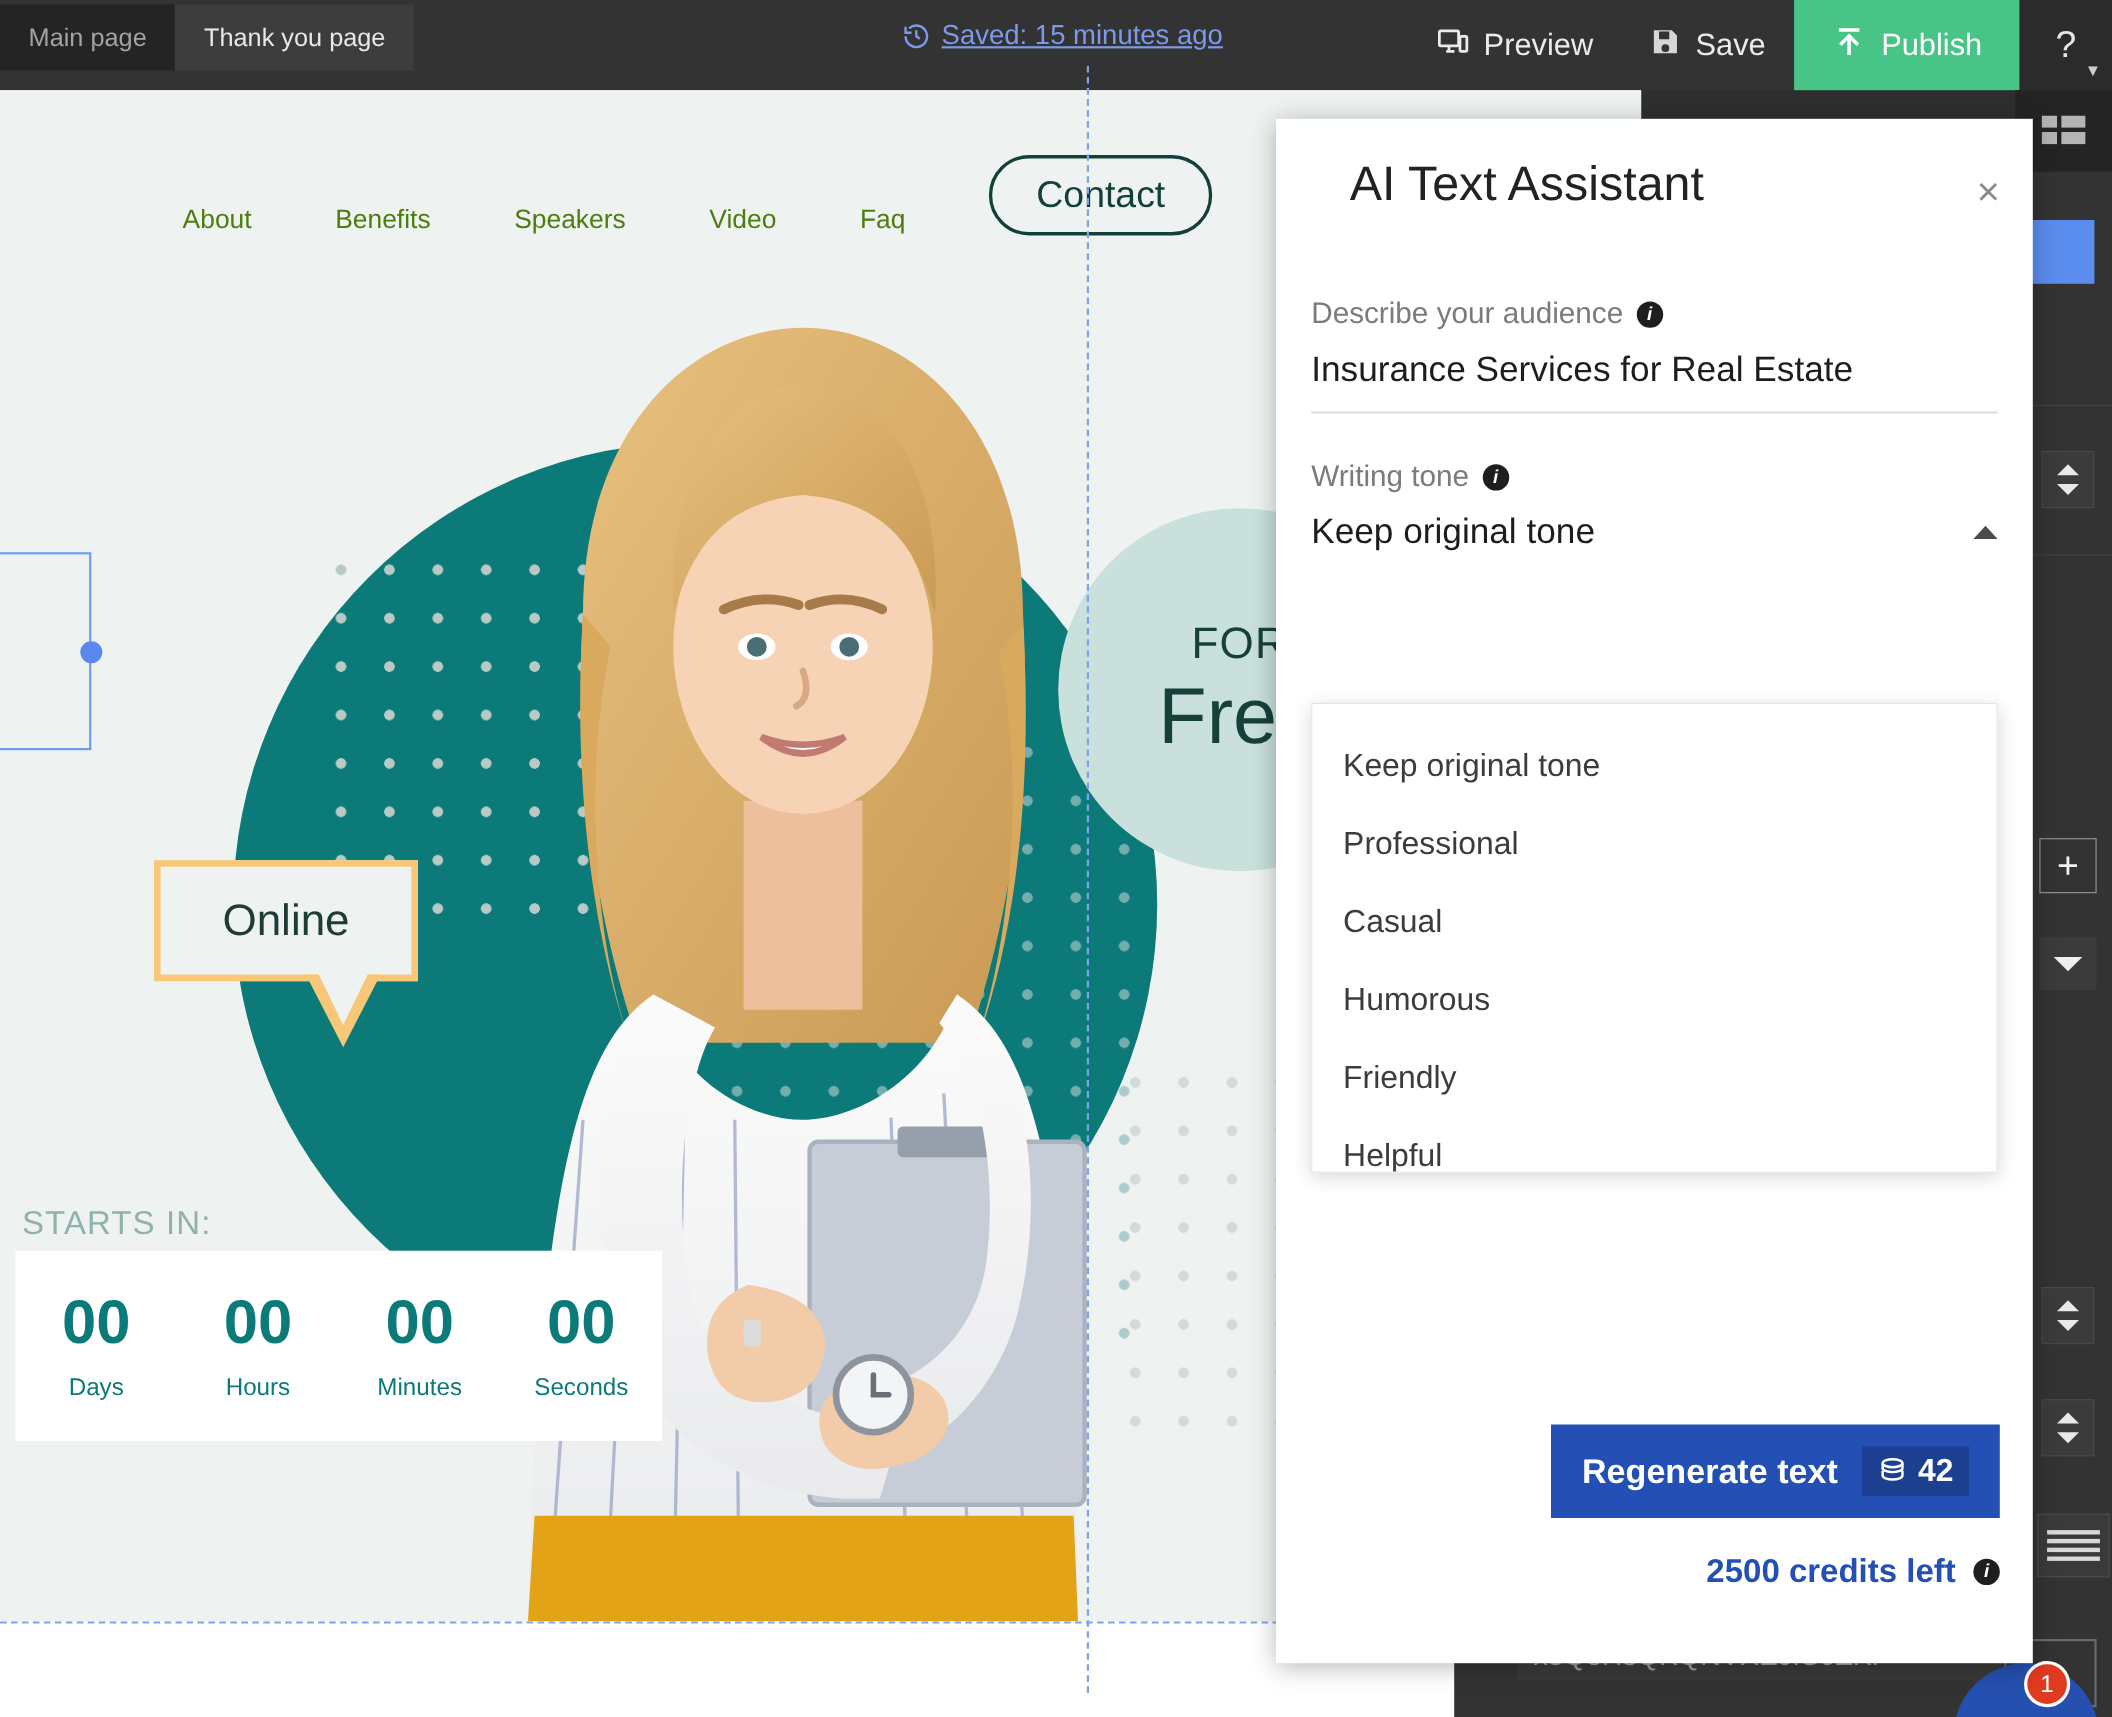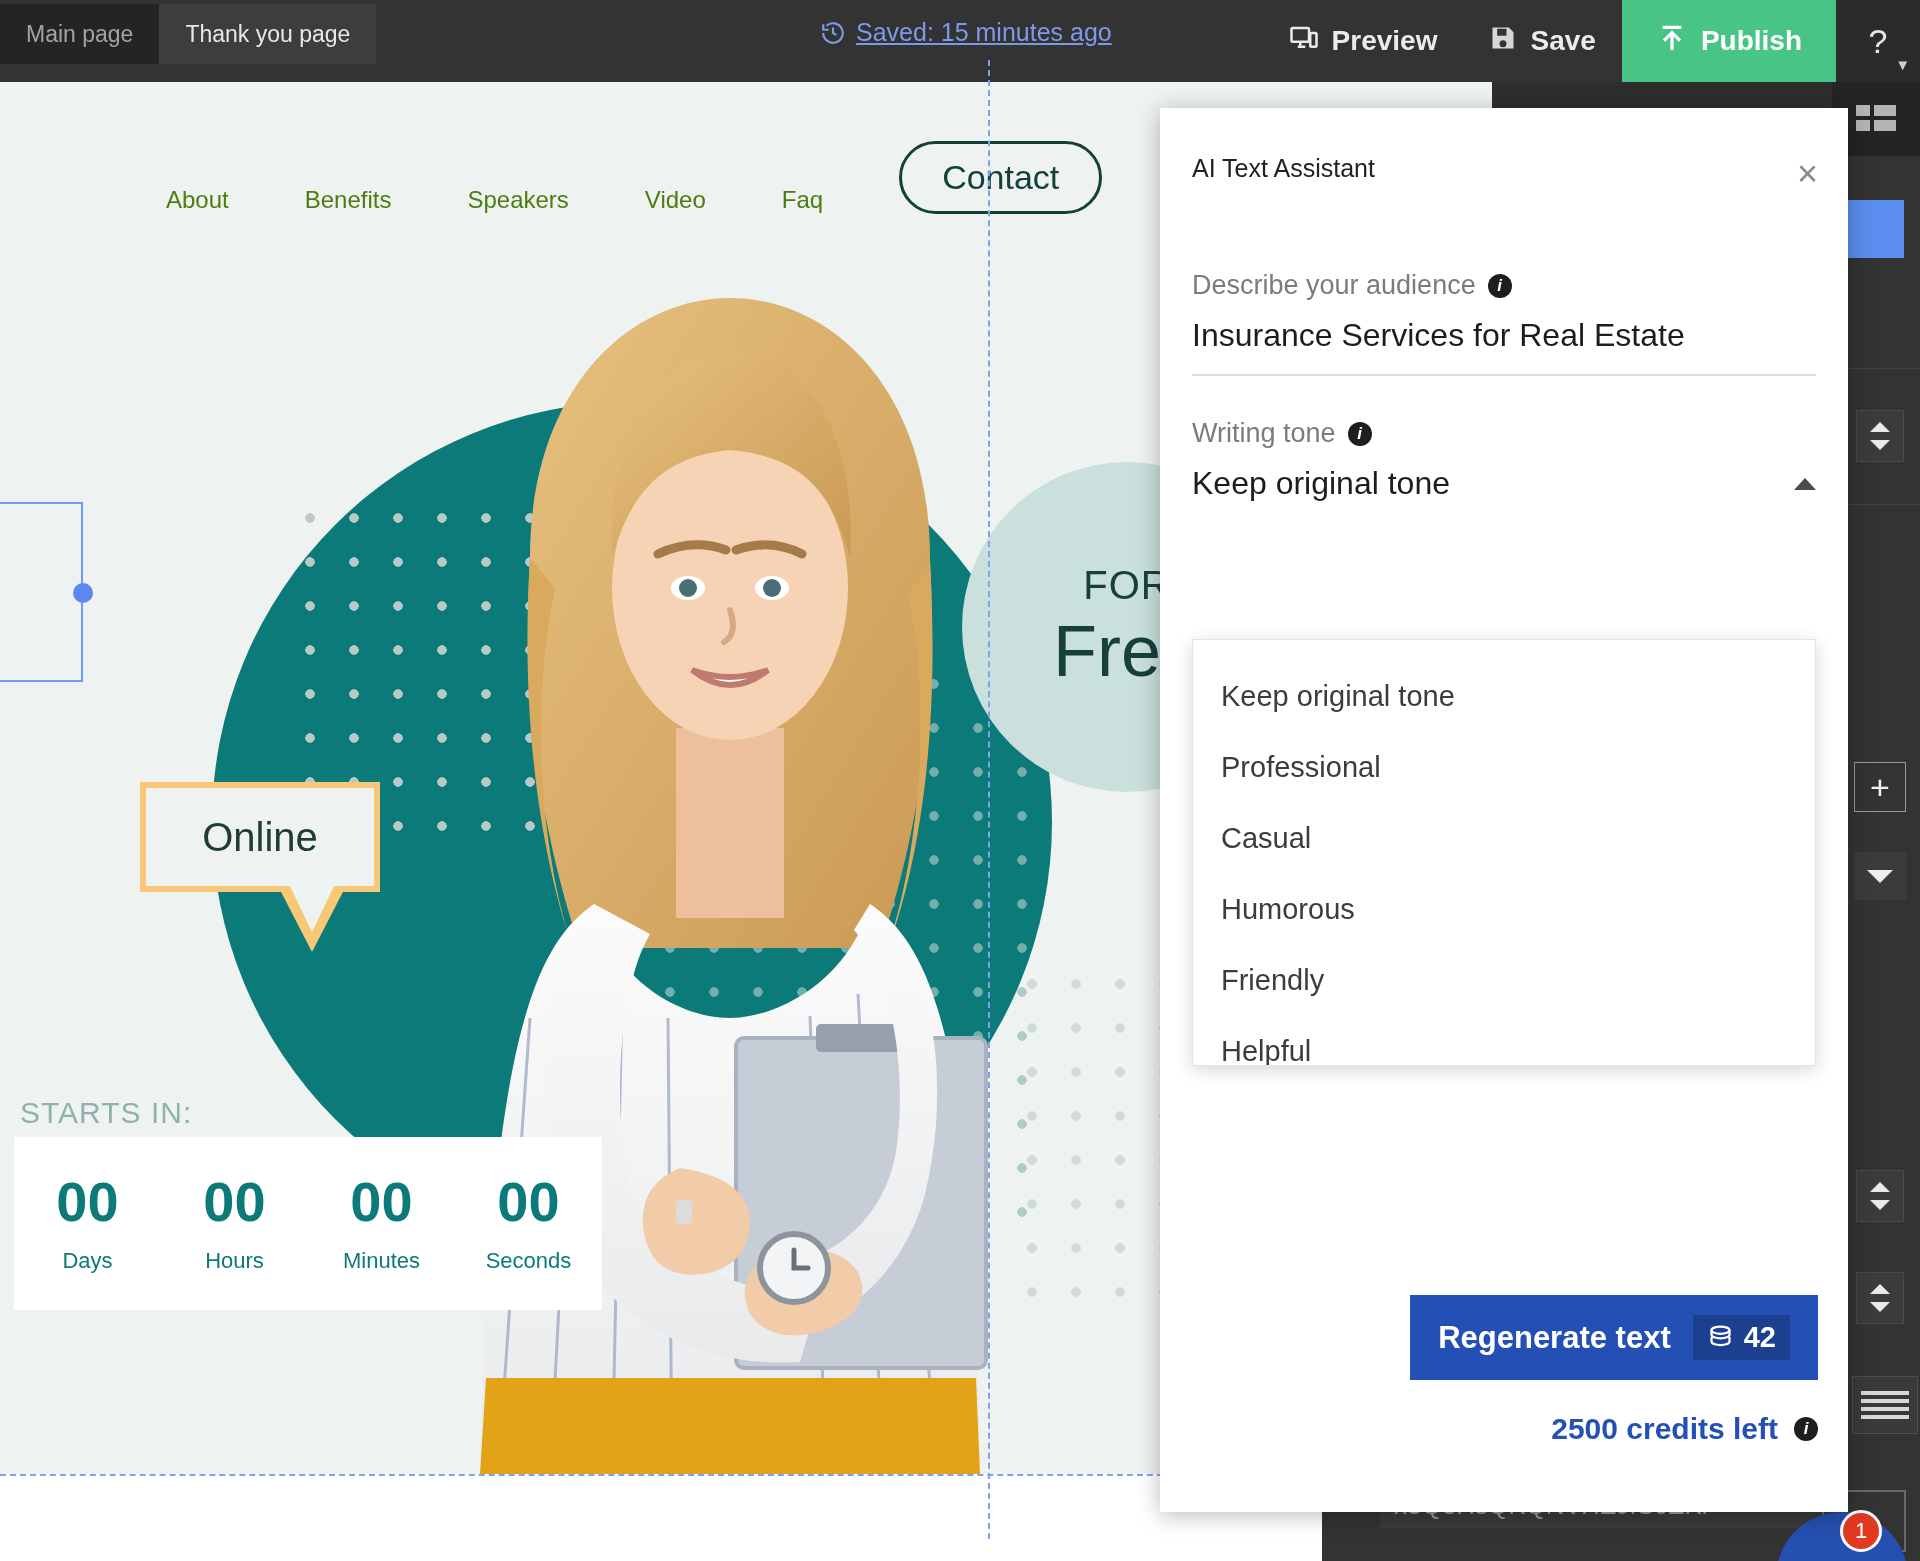--- a/index.html
+++ b/index.html
@@ -27,21 +27,21 @@
   .page-tab.second { background: #3d3d3d; color: #e8e8e8; }
 
   .saved-wrap {
     position: absolute; left: 820px; top: 18px;
     display: flex; align-items: center; gap: 10px;
     color: #7d9ae8; font-size: 25px; cursor: pointer;
   }
   .saved-text { text-decoration: underline; }
   .clock-icon { display: inline-block; width: 26px; height: 26px; }
 
-  .tb-actions { position: absolute; right: 84px; top: 0; display: flex; align-items: stretch; height: 82px; font-weight: bold; }
+  .tb-actions { position: absolute; right: 84px; top: 0; display: flex; align-items: stretch; height: 82px; }
   .tb-btn {
     display: flex; align-items: center; gap: 13px;
     padding: 0 26px; color: #ebebeb; font-size: 28px; cursor: pointer;
   }
   .tb-btn.publish { background: #49c487; color: #ffffff; padding: 0 34px; }
   .tb-help {
     position: absolute; right: 0; top: 0; width: 84px; height: 82px;
     background: #2b2b2b; color: #e6e6e6; font-size: 34px;
     display: flex; align-items: center; justify-content: center; cursor: pointer;
   }
@@ -222,21 +222,21 @@
 
   
   .ai-panel {
     position: absolute; left: 1160px; top: 108px; width: 688px; height: 1404px;
     background: #ffffff; box-shadow: 0 3px 22px rgba(0,0,0,.28);
   }
   .ai-head {
     position: relative; height: 120px; display: flex; align-items: center;
     padding: 0 34px 0 32px;
   }
-  .ai-title { font-size: 25px; color: #222; }
+  .ai-title { font-size: 44px; color: #222; margin-left: 35px; }
   .ai-close {
     position: absolute; right: 30px; top: 48px; font-size: 36px; color: #8a8a8a; cursor: pointer;
     line-height: 1;
   }
   .ai-tabs {
     display: flex; align-items: flex-end; height: 72px;
     border-bottom: 3px solid #e6e6e6; padding: 0 24px;
   }
   .ai-tab {
     padding: 0 26px 16px; font-size: 28px; color: #767676; cursor: pointer;

